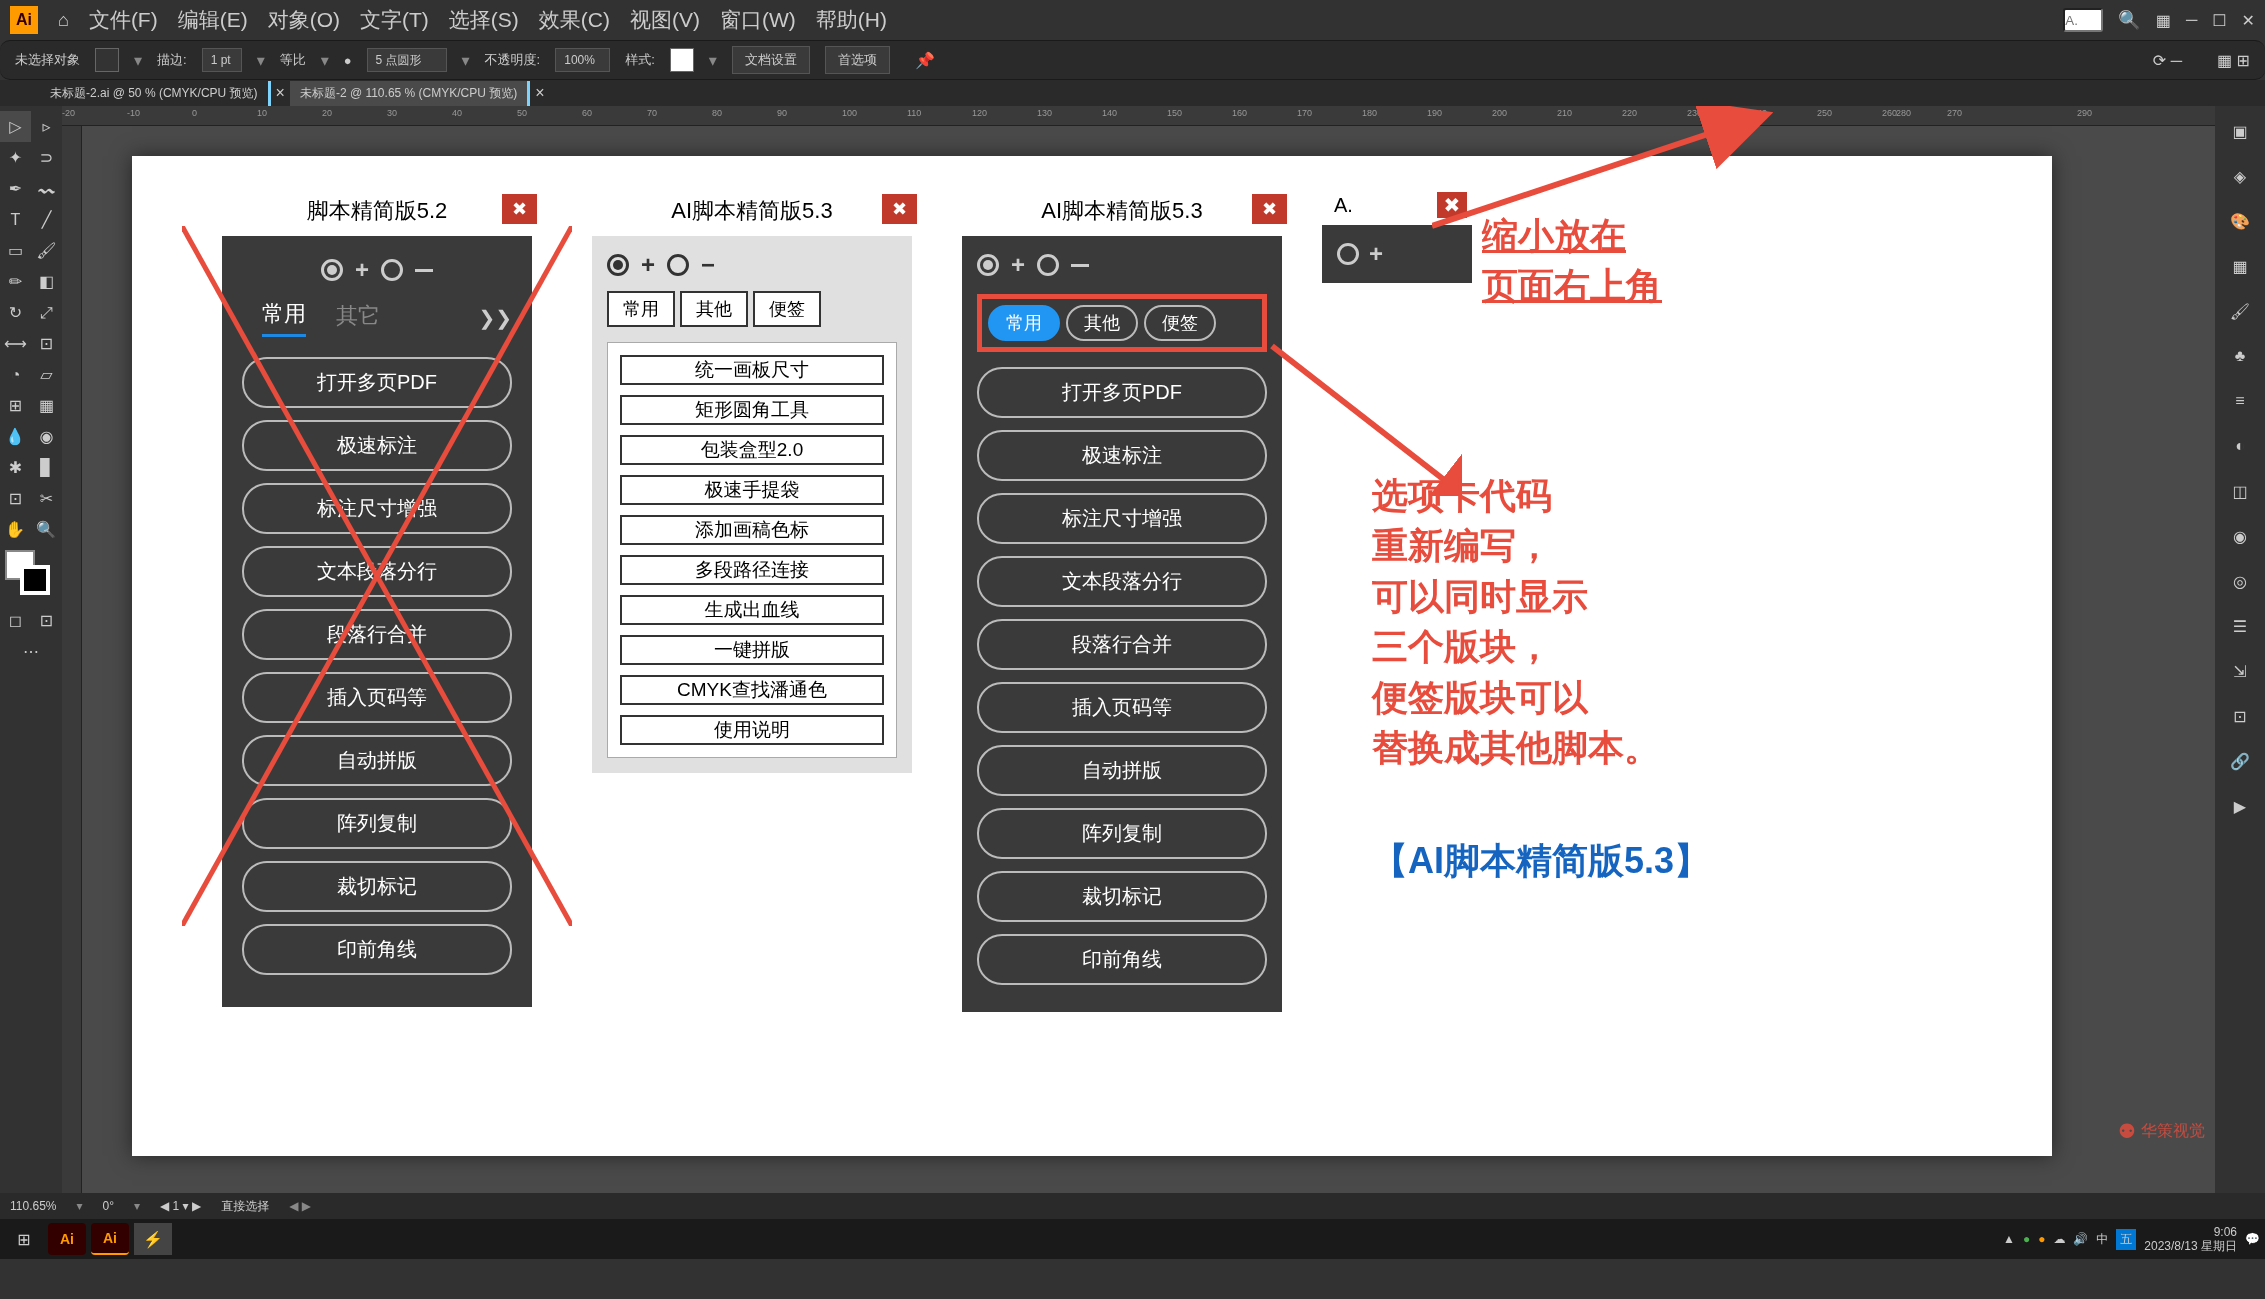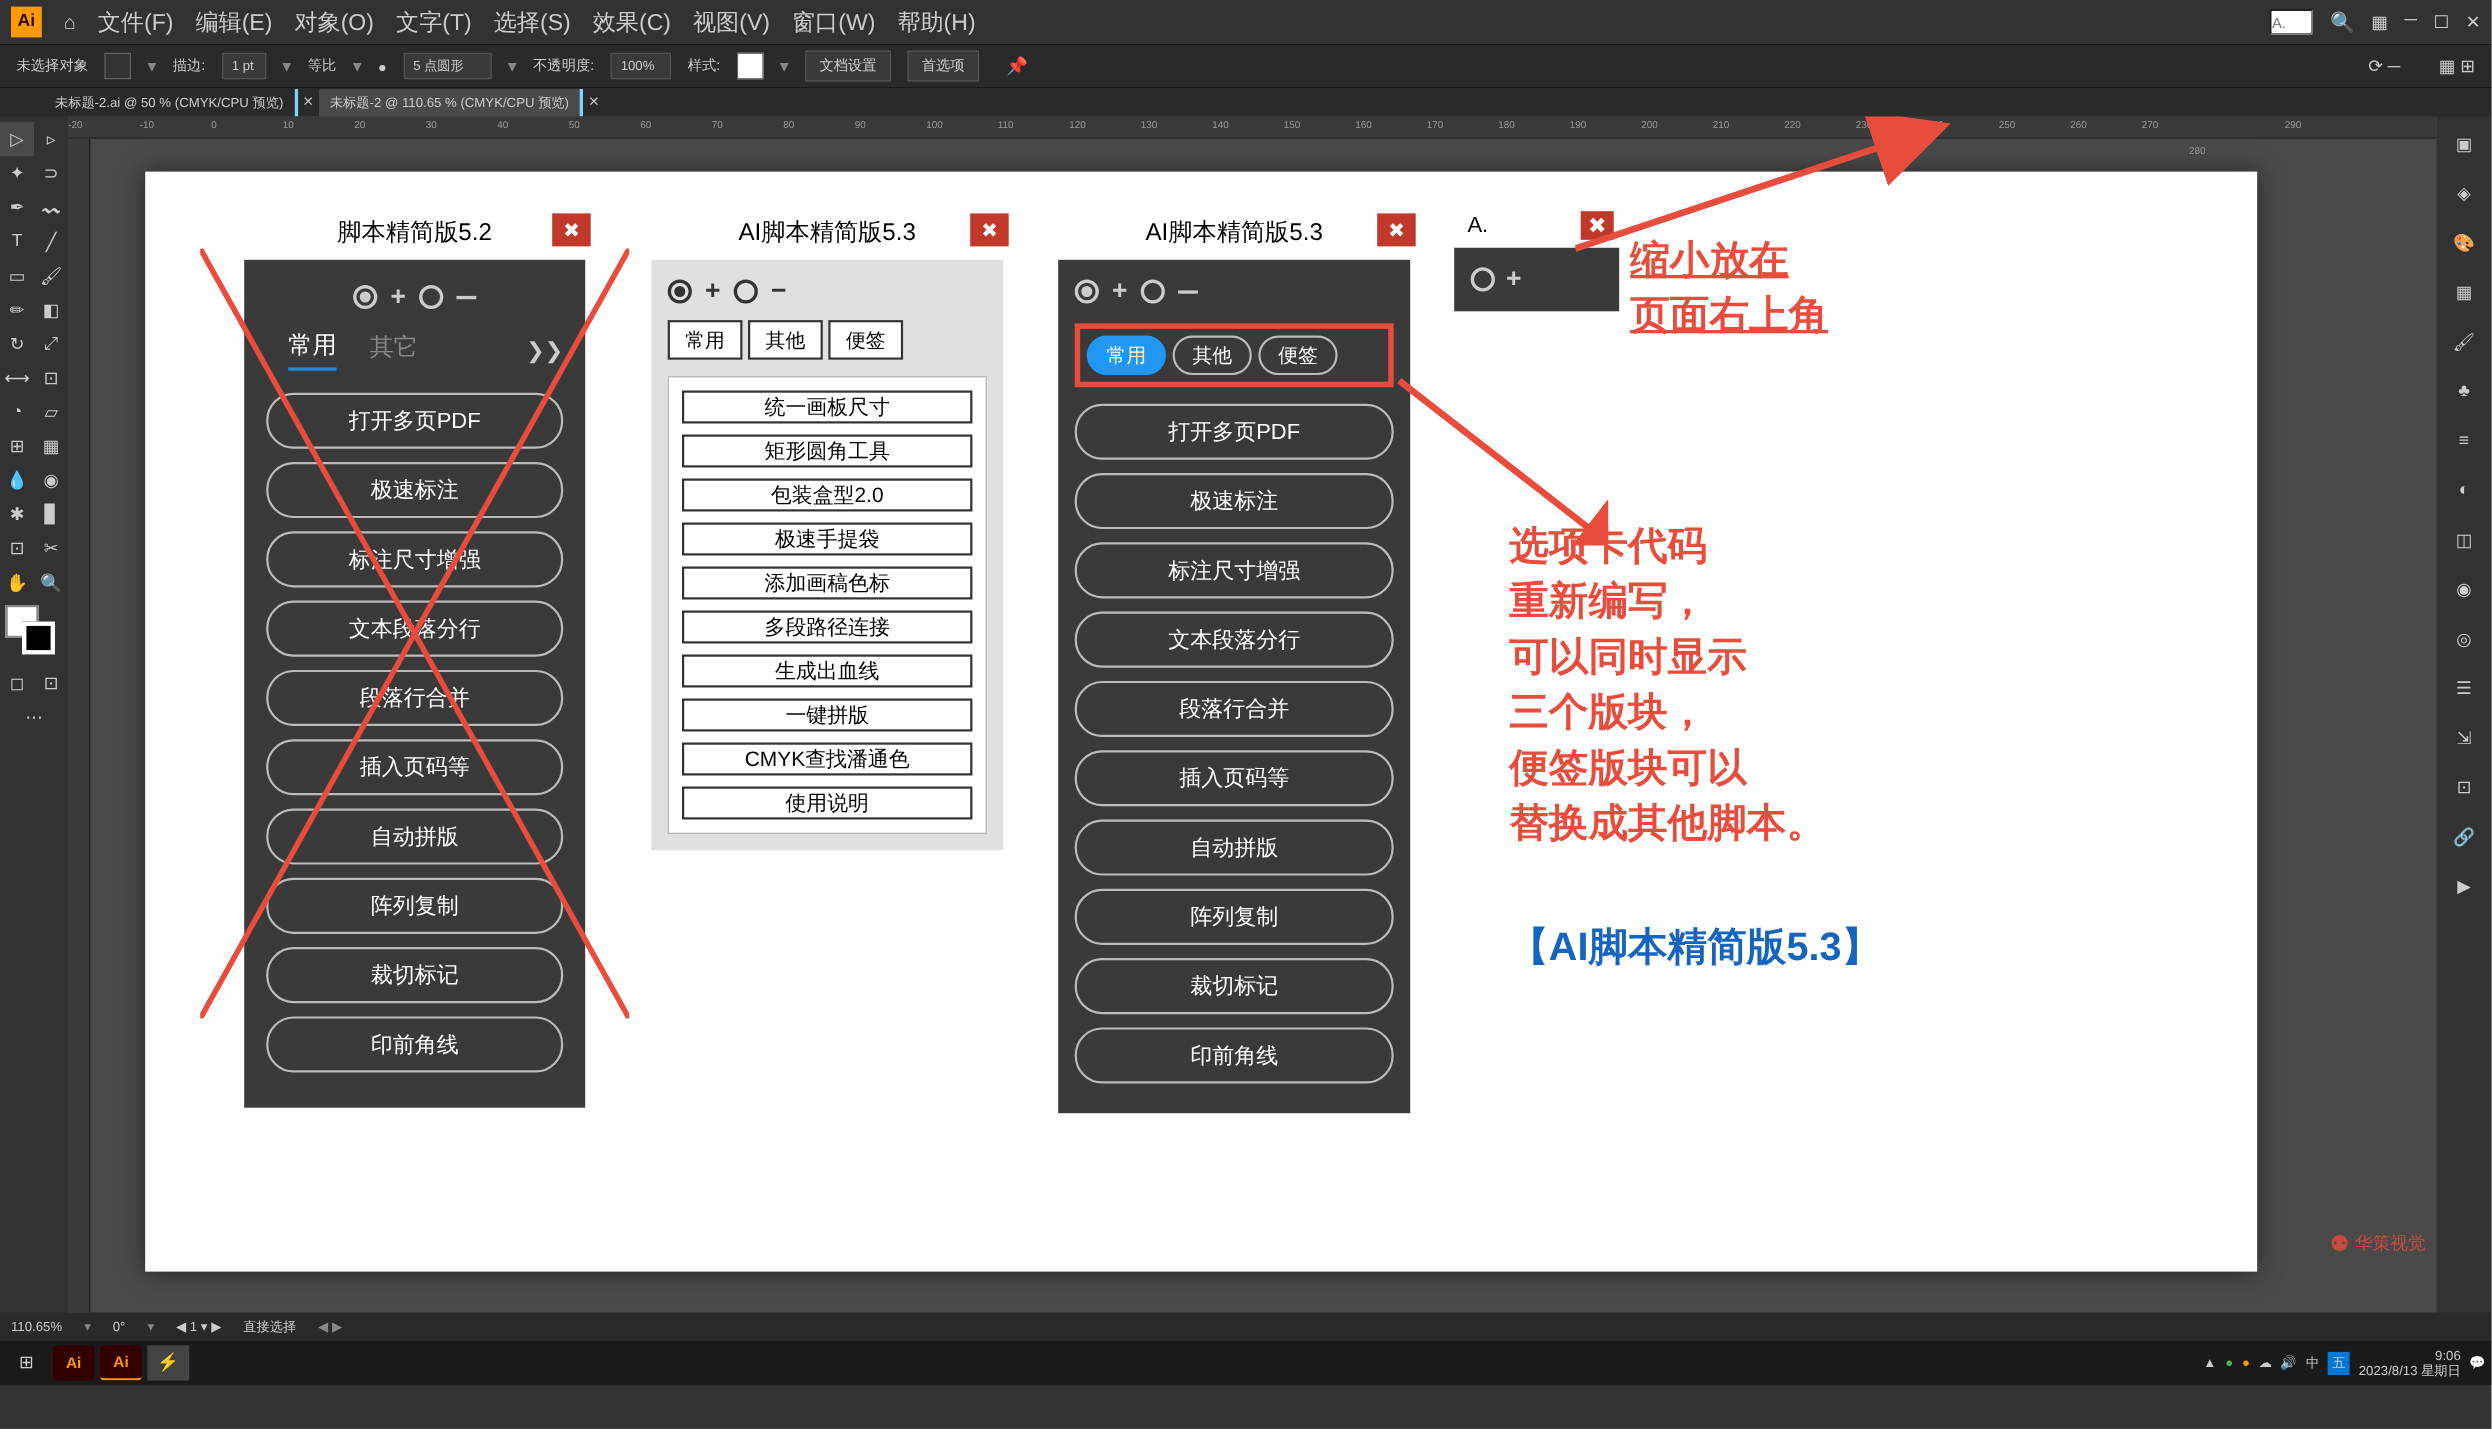--- a/index.html
+++ b/index.html
@@ -8,21 +8,21 @@
 
 .menubar { background: #323232; height: 40px; display: flex; align-items: center; padding: 0 10px; gap: 20px; }
 .ai-logo { width: 28px; height: 28px; background: #ff9a00; display: flex; align-items: center; justify-content: center; font-weight: bold; color: #330000; font-size: 16px; }
 .home-icon { color: #ccc; font-size: 18px; }
 .menu-item { color: #ccc; font-size: 21px; cursor: pointer; }
 .menubar-right { margin-left: auto; display: flex; align-items: center; gap: 15px; }
 .search-box { width: 40px; height: 24px; background: #fff; border-radius: 3px; }
 .win-controls { display: flex; gap: 15px; color: #ccc; }
 
 
-.optbar { background: #2a2a2a; height: 40px; display: flex; align-items: center; padding: 0 15px; gap: 15px; border-top: 1px solid #1a1a1a; border-bottom: 1px solid #1a1a1a; }
+.optbar { background: #2a2a2a; height: 40px; display: flex; align-items: center; padding: 0 15px; gap: 15px; border-top: 1px solid #1a1a1a; border-bottom: 1px solid #1a1a1a; border-radius: 10px; }
 .opt-label { color: #ccc; font-size: 13px; }
 .opt-input { background: #3a3a3a; color: #ccc; border: 1px solid #555; padding: 2px 8px; font-size: 12px; height: 24px; }
 .opt-swatch { width: 24px; height: 24px; background: #fff; border: 1px solid #666; }
 .opt-btn { background: #3a3a3a; color: #ccc; border: 1px solid #555; padding: 4px 12px; font-size: 13px; }
 
 
 .doctabs { background: #2a2a2a; height: 26px; display: flex; align-items: center; padding-left: 40px; }
 .doctab { color: #ccc; font-size: 12px; padding: 4px 10px; border-right: 3px solid #7dd3fc; }
 .doctab.active { background: #4a4a4a; }
 
@@ -239,21 +239,21 @@
           <span class="tick" style="left: 1300px;">180</span>
           <span class="tick" style="left: 1365px;">190</span>
           <span class="tick" style="left: 1430px;">200</span>
           <span class="tick" style="left: 1495px;">210</span>
           <span class="tick" style="left: 1560px;">220</span>
           <span class="tick" style="left: 1625px;">230</span>
           <span class="tick" style="left: 1690px;">240</span>
           <span class="tick" style="left: 1755px;">250</span>
           <span class="tick" style="left: 1820px;">260</span>
           <span class="tick" style="left: 1885px;">270</span>
-          <span class="tick" style="left: 1928px; margin-top: 24px;">280</span>
+          <span class="tick" style="left: 1834px;">280</span>
           <span class="tick" style="left: 2015px; text-align: center;">290</span>
         </div>
     </div>
     <div class="ruler-v"></div>
 
     <div class="artboard">
 
       <div class="panel panel-52">
         <div class="p52-title">
           <span>脚本精简版5.2</span>

